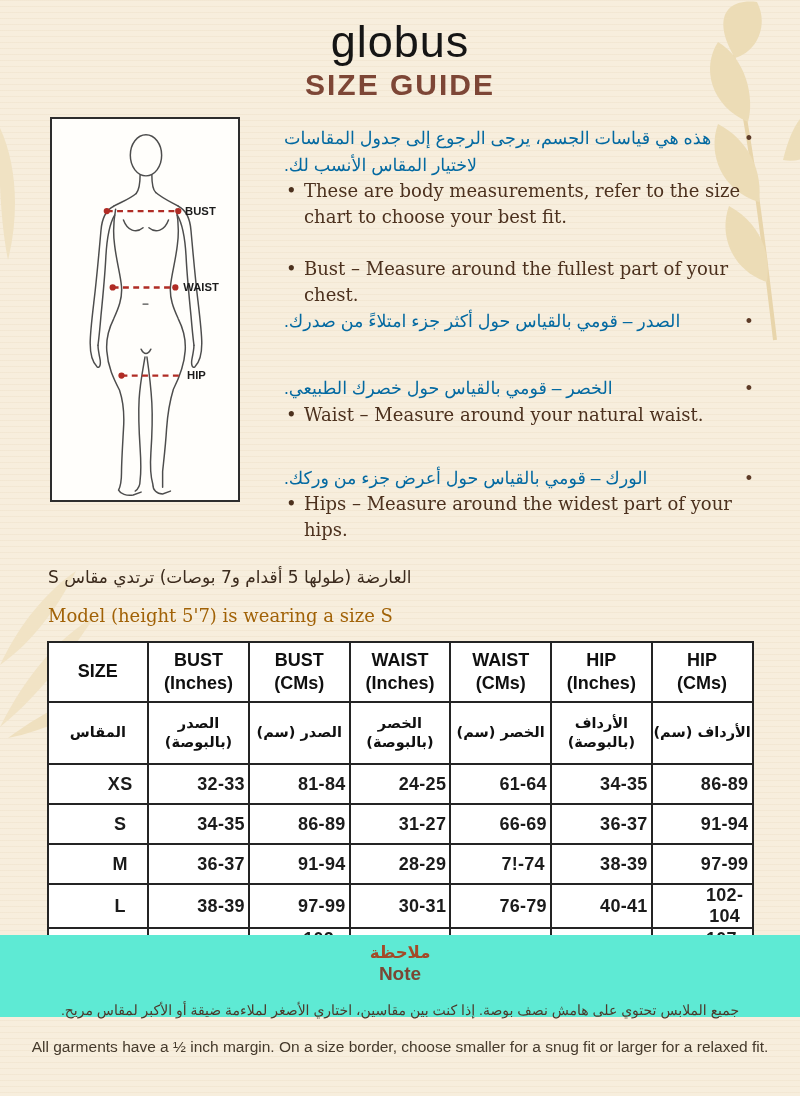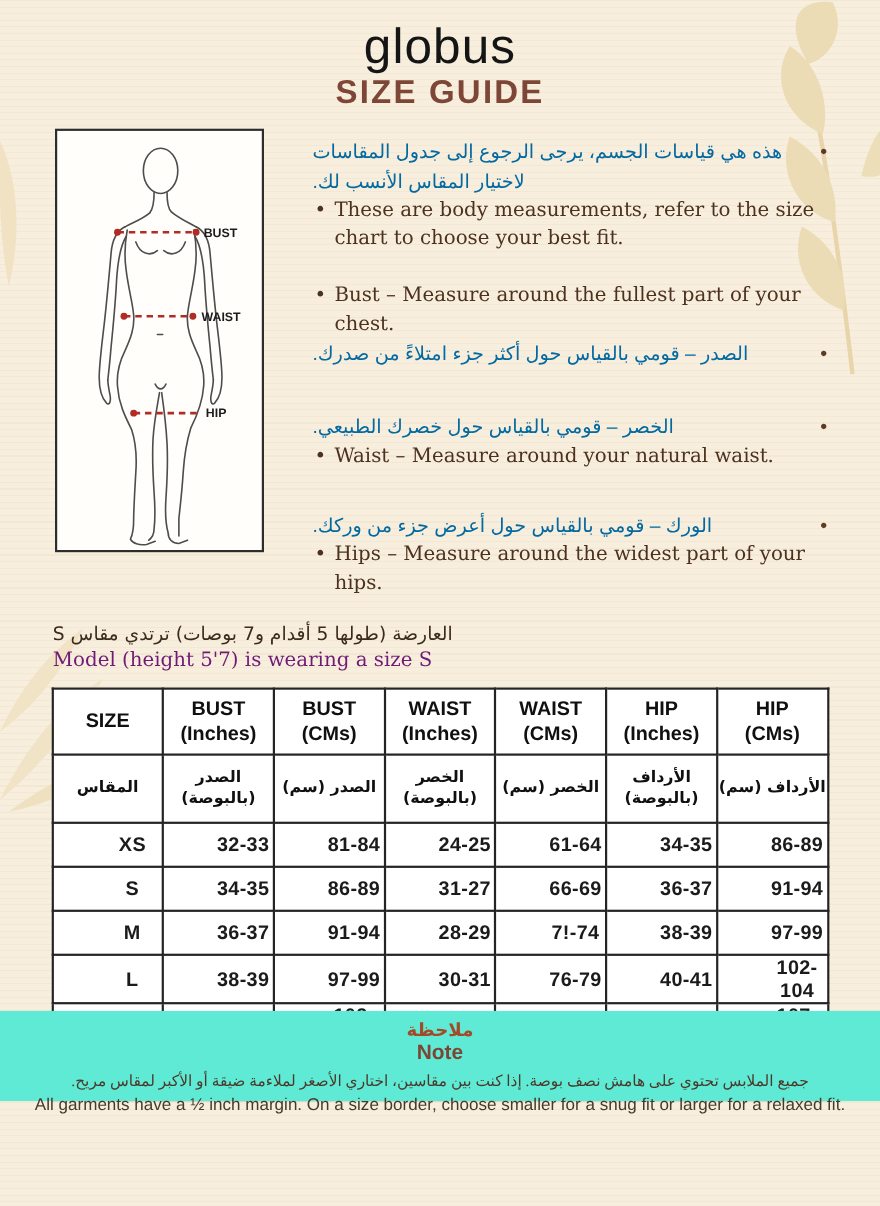--- a/index.html
+++ b/index.html
@@ -33,36 +33,36 @@
   }
   .li-ar::before{ content:"\2022"; position:absolute; right:2px; top:0; color:#5d3b27; font-size:18px; }
   .li-en{
     padding-left:20px; font-family:"DejaVu Serif",serif; font-size:18px; line-height:1.45; color:#4c311e;
   }
   .li-en::before{ content:"\2022"; position:absolute; left:2px; top:0; color:#4c311e; font-size:18px; }
 
   
   .model{ margin:24px 60px 0 48px; }
   .model-ar{ direction:rtl; text-align:left; font-family:"DejaVu Sans",sans-serif; font-size:17px; color:#3c2b1d; }
-  .model-en{ font-family:"DejaVu Serif",serif; font-size:18px; color:#701a75; margin-top:2px; }
+  .model-en{ font-family:"DejaVu Serif",serif; font-size:18px; color:#a16207; margin-top:18px; }
 
   
   .size-table{ margin:15px auto 0; width:707px; border-collapse:collapse; table-layout:fixed; background:#ffffff; }
   .size-table th,.size-table td{ border:2px solid #242424; text-align:center; padding:0; vertical-align:middle;font-weight:bold; }
   .hdr-en th{ height:58px; font-size:18px; font-weight:bold; color:#101010; white-space:pre-line; line-height:1.3; font-family:"Liberation Sans",sans-serif; }
   .hdr-ar th{ height:60px; font-family:"DejaVu Sans",sans-serif; direction:rtl; font-size:14.5px; font-weight:bold; color:#101010; white-space:pre-line; line-height:1.35; }
   .size-table tbody td{ height:38px; font-size:18px; color:#1b1b1b; letter-spacing:0.3px;padding-left:45px; }
   .size-table tbody td.size-cell{ font-weight:bold; letter-spacing:0.5px; }
 
   
   .note-band{ position:absolute; left:0; right:0; bottom:0; height:82px; background:#5eead4; text-align:center; box-sizing:border-box; padding-top:8px; z-index:3; }
   .note-title-ar{ font-family:"DejaVu Sans",sans-serif; font-weight:bold; font-size:16.5px; color:#a34a28; }
   .note-title-en{ font-weight:bold; font-size:19px; color:#7b4734; margin-top:1px; }
-  .note-body-ar{ direction:rtl; font-family:Liberation Serif, serif; font-size:14px; color:#4c382a; margin-top:5px; }
-  .note-body-en{ font-size:15.5px; color:#453a2c; margin-top:4px; }
+  .note-body-ar{ direction:rtl; font-family:Liberation Sans, sans-serif; font-size:14px; color:#4c382a; margin-top:17px; }
+  .note-body-en{ font-size:15.5px; color:#453a2c; margin-top:20px; }
 </style>
 </head>
 <body>
 
 <svg class="decor" style="top:0;right:0;" width="185" height="345" viewBox="0 0 185 345">
   <path d="M160,340 C150,255 138,150 118,55" stroke="#e8d5ab" stroke-width="4" fill="none"></path>
   <path d="M120,58 C98,22 108,-2 142,2 C154,25 142,52 120,58 Z" fill="#ecdcb6"></path>
   <path d="M133,122 C96,106 86,68 103,42 C130,58 140,96 133,122 Z" fill="#ecdcb6"></path>
   <path d="M144,202 C107,191 92,154 103,124 C134,140 148,172 144,202 Z" fill="#ecdcb6"></path>
   <path d="M152,282 C118,271 103,236 114,206 C145,223 156,252 152,282 Z" fill="#ecdcb6"></path>

